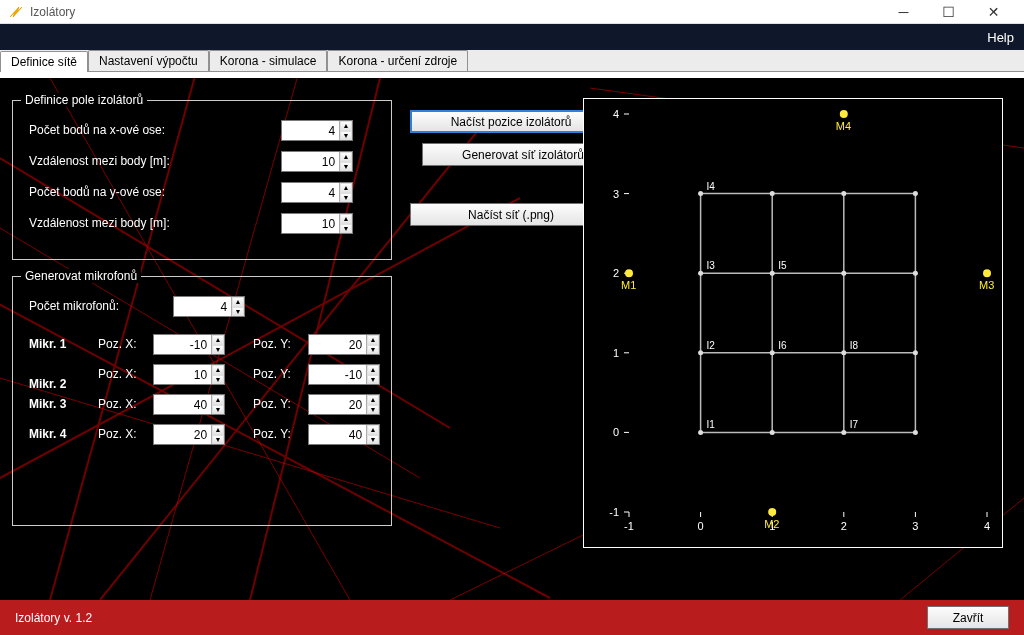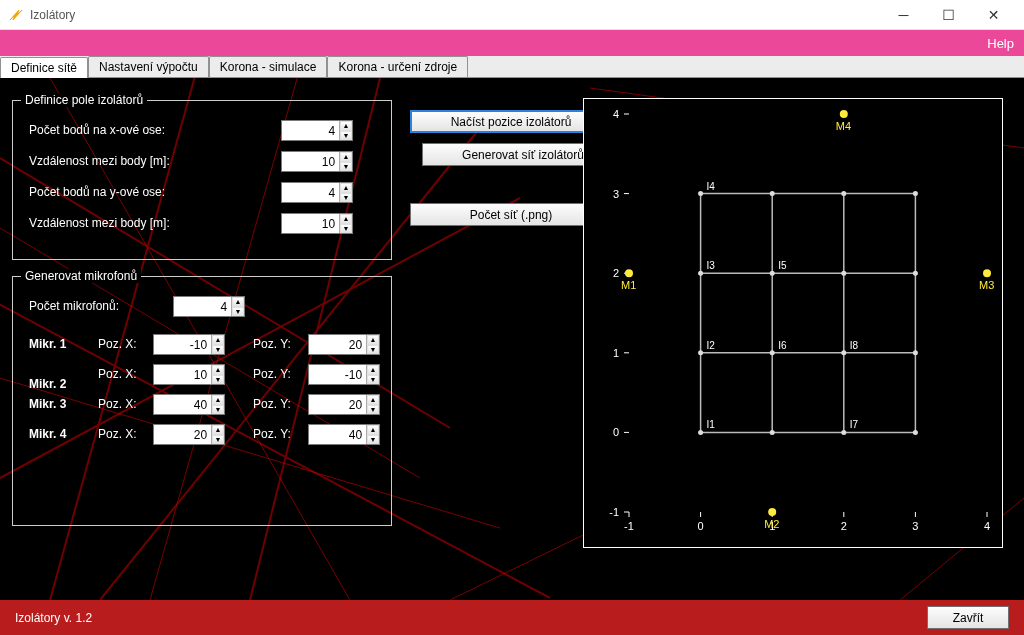--- a/index.html
+++ b/index.html
@@ -1,21 +1,21 @@
 <!DOCTYPE html>
 <html><head>
 <meta charset="utf-8">
 <style>
 * { box-sizing: border-box; margin: 0; padding: 0; }
 body { font-family: Arial, sans-serif; font-size: 12px; background: #fff; width: 1024px; height: 635px; overflow: hidden; position: relative; }
-.titlebar { height: 30px; background: #fff; display: flex; align-items: center; padding: 0 8px; border-bottom: 1px solid #e0e0e0; }
+.titlebar { height: 24px; background: #fff; display: flex; align-items: center; padding: 0 8px; border-bottom: 1px solid #e0e0e0; }
 .titlebar .icon { width: 16px; height: 16px; margin-right: 6px; }
 .titlebar .title { font-size: 12px; color: #555; flex: 1; }
 .titlebar .ctrl { width: 45px; height: 30px; display: flex; align-items: center; justify-content: center; font-size: 14px; color: #333; }
-.helpbar { height: 26px; background: #ec4899; display: flex; justify-content: flex-end; align-items: center; padding-right: 10px; }
+.helpbar { height: 26px; background: #0f172a; display: flex; justify-content: flex-end; align-items: center; padding-right: 10px; }
 .helpbar span { color: #fff; font-size: 13px; }
 .tabbar { height: 22px; background: #ececec; display: flex; border-bottom: 1px solid #919191; }
 .tab { padding: 3px 10px; border: 1px solid #919191; border-bottom: none; background: #ececec; font-size: 12px; margin-right: 0; border-top-left-radius: 2px; border-top-right-radius: 2px; }
 .tab.active { background: #fff; position: relative; top: 1px; }
 .mainarea { position: absolute; left: 0; right: 0; top: 78px; bottom: 35px; background: #000; overflow: hidden; }
 .bgstreaks { position: absolute; inset: 0; }
 .fieldset { position: absolute; border: 1px solid #ccc; }
 .fieldset-legend { position: absolute; top: -8px; left: 8px; color: #fff; font-size: 12px; background: #000; padding: 0 4px; }
 .lbl { color: #fff; font-size: 12px; position: absolute; }
 .spinner { position: absolute; display: flex; width: 72px; height: 21px; background: #fff; border: 1px solid #7a7a7a; }
@@ -116,21 +116,21 @@
         <input value="10" style="">
         <div class="spbtn">
           <div>▲</div>
           <div>▼</div>
         </div>
       </div>
 </div>
 
 <div class="winbtn focus" style="left:410px; top:32px; width:175px;">Načíst pozice izolátorů</div>
 <div class="winbtn" style="left:422px; top:65px; width:175px;">Generovat síť izolátorů</div>
-<div class="winbtn" style="left:410px; top:125px; width:175px;">Počet síť (.png)</div>
+<div class="winbtn" style="left:410px; top:125px; width:175px;">Načíst síť (.png)</div>
 
 <div class="fieldset" style="left:12px; top:198px; width:380px; height:250px;">
   <span class="fieldset-legend">Generovat mikrofonů</span>
   <span class="lbl" style="left:16px; top:22px;">Počet mikrofonů:</span>
   <div class="spinner" style="left:160px; top:19px;">
         <input value="4" style="">
         <div class="spbtn">
           <div>▲</div>
           <div>▼</div>
         </div>

